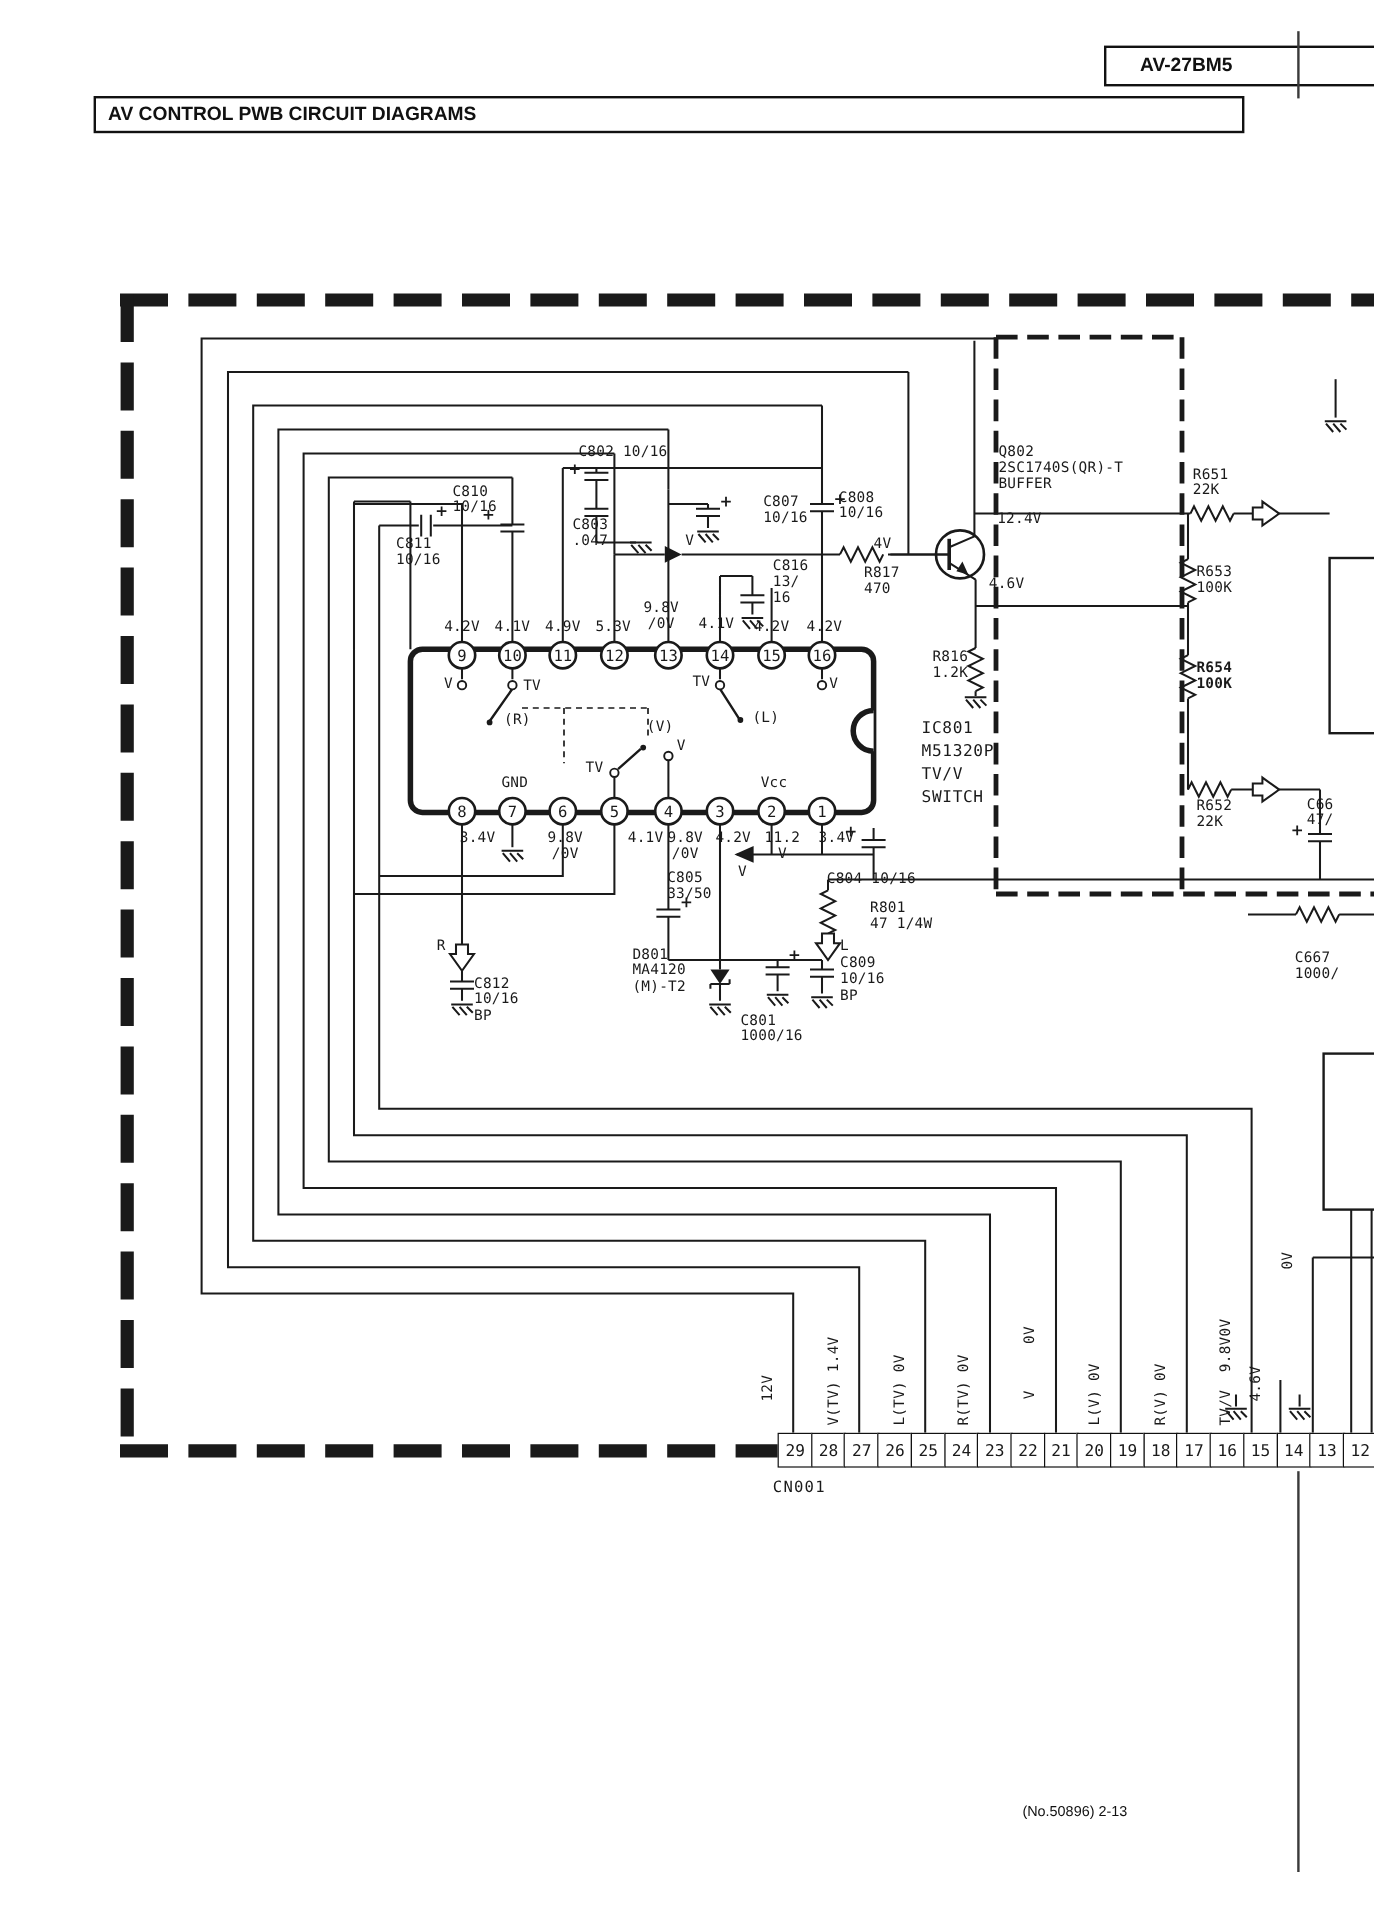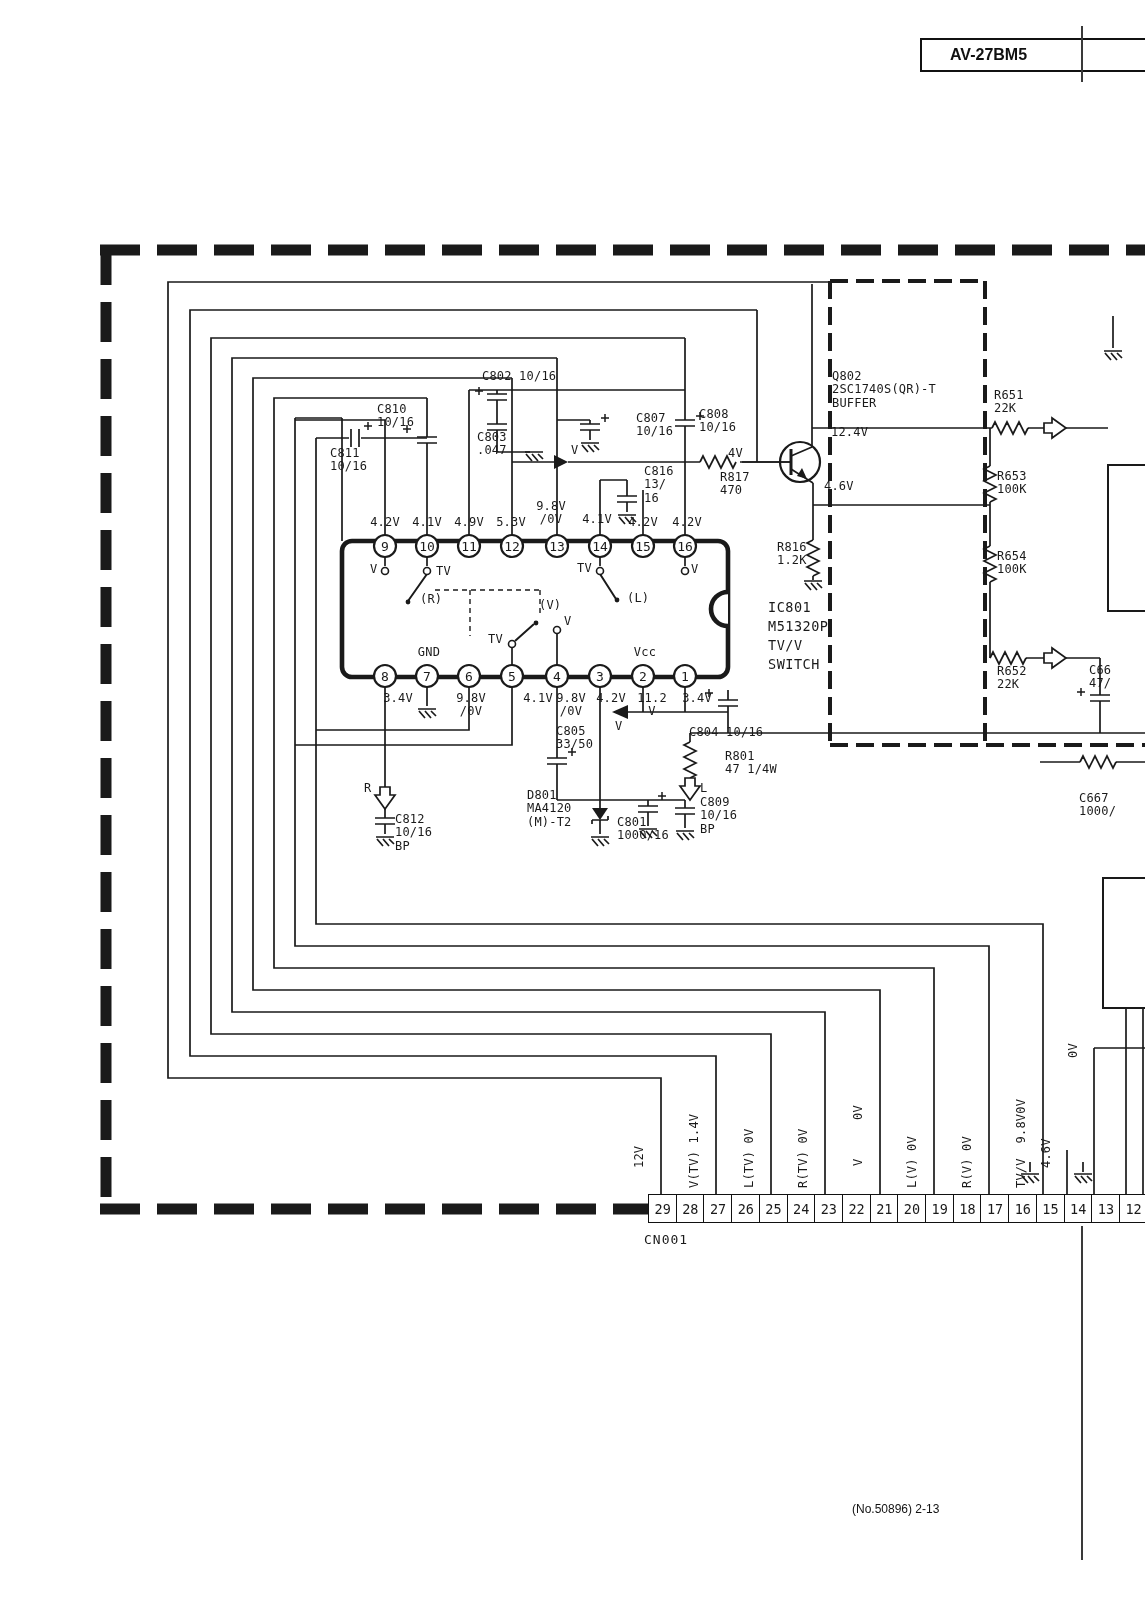--- a/index.html
+++ b/index.html
@@ -25,20 +25,23 @@
         display:flex;align-items:center;justify-content:center;font-size:13.5px;background:#fff;}
   .cnlabel{position:absolute;left:644px;top:1232px;font-size:13px;letter-spacing:1px;}
 </style>
 </head>
 <body>
 
 <div class="page">
 
   <div class="box model-box">
     <span>AV-27BM5</span>
+  </div>
+  <div class="box title-box">
+    <span>AV CONTROL PWB CIRCUIT DIAGRAMS</span>
   </div>
   <div class="fold" style="top:26px;height:56px;"></div>
   <div class="fold" style="top:1226px;height:334px;"></div>
 
   <svg class="wires" width="1145" height="1600" viewBox="0 0 1145 1600">
     <defs>
       <g id="gnd" stroke="#1a1a1a" fill="none" stroke-width="1.7">
         <path d="M-9,0 H9 M-8,2 L-2,9 M-2,2 L4,9 M4,2 L9,7"></path>
       </g>
       <g id="plus" stroke="#1a1a1a" fill="none" stroke-width="1.5">
@@ -244,36 +247,36 @@
   <div class="lbl" style="left:824px;top:480px;">4.6V</div>
   <div class="lbl" style="left:728px;top:447px;">4V</div>
   <div class="lbl" style="left:708px;top:471px;margin-left:12px;">R817
 470</div>
   <div class="lbl" style="left:777px;top:541px;">R816
 1.2K</div>
   <div class="lbl" style="left:994px;top:389px;">R651
 22K</div>
   <div class="lbl" style="left:997px;top:470px;">R653
 100K</div>
-  <div class="lbl" style="left:997px;top:550px;">R654
+  <div class="lbl" style="left:997px;top:550px;font-weight:bold;">R654
 100K</div>
   <div class="lbl" style="left:997px;top:665px;">R652
 22K</div>
   <div class="lbl" style="left:725px;top:750px;">R801
 47 1/4W</div>
   <div class="lbl" style="left:556px;top:725px;">C805
 33/50</div>
   <div class="lbl" style="left:689px;top:726px;">C804 10/16</div>
   <div class="lbl" style="left:395px;top:813px;">C812
 10/16
 BP</div>
   <div class="lbl" style="left:527px;top:789px;">D801
 MA4120
 (M)-T2</div>
-  <div class="lbl" style="left:617px;top:816px;">C801
+  <div class="lbl" style="left:617px;top:844px;">C801
 1000/16</div>
   <div class="lbl" style="left:700px;top:796px;">C809
 10/16
 BP</div>
   <div class="lbl" style="left:1089px;top:664px;">C66
 47/</div>
   <div class="lbl" style="left:1079px;top:792px;">C667
 1000/</div>
   <div class="lbl" style="left:1148px;top:744px;">R6
 47</div>

